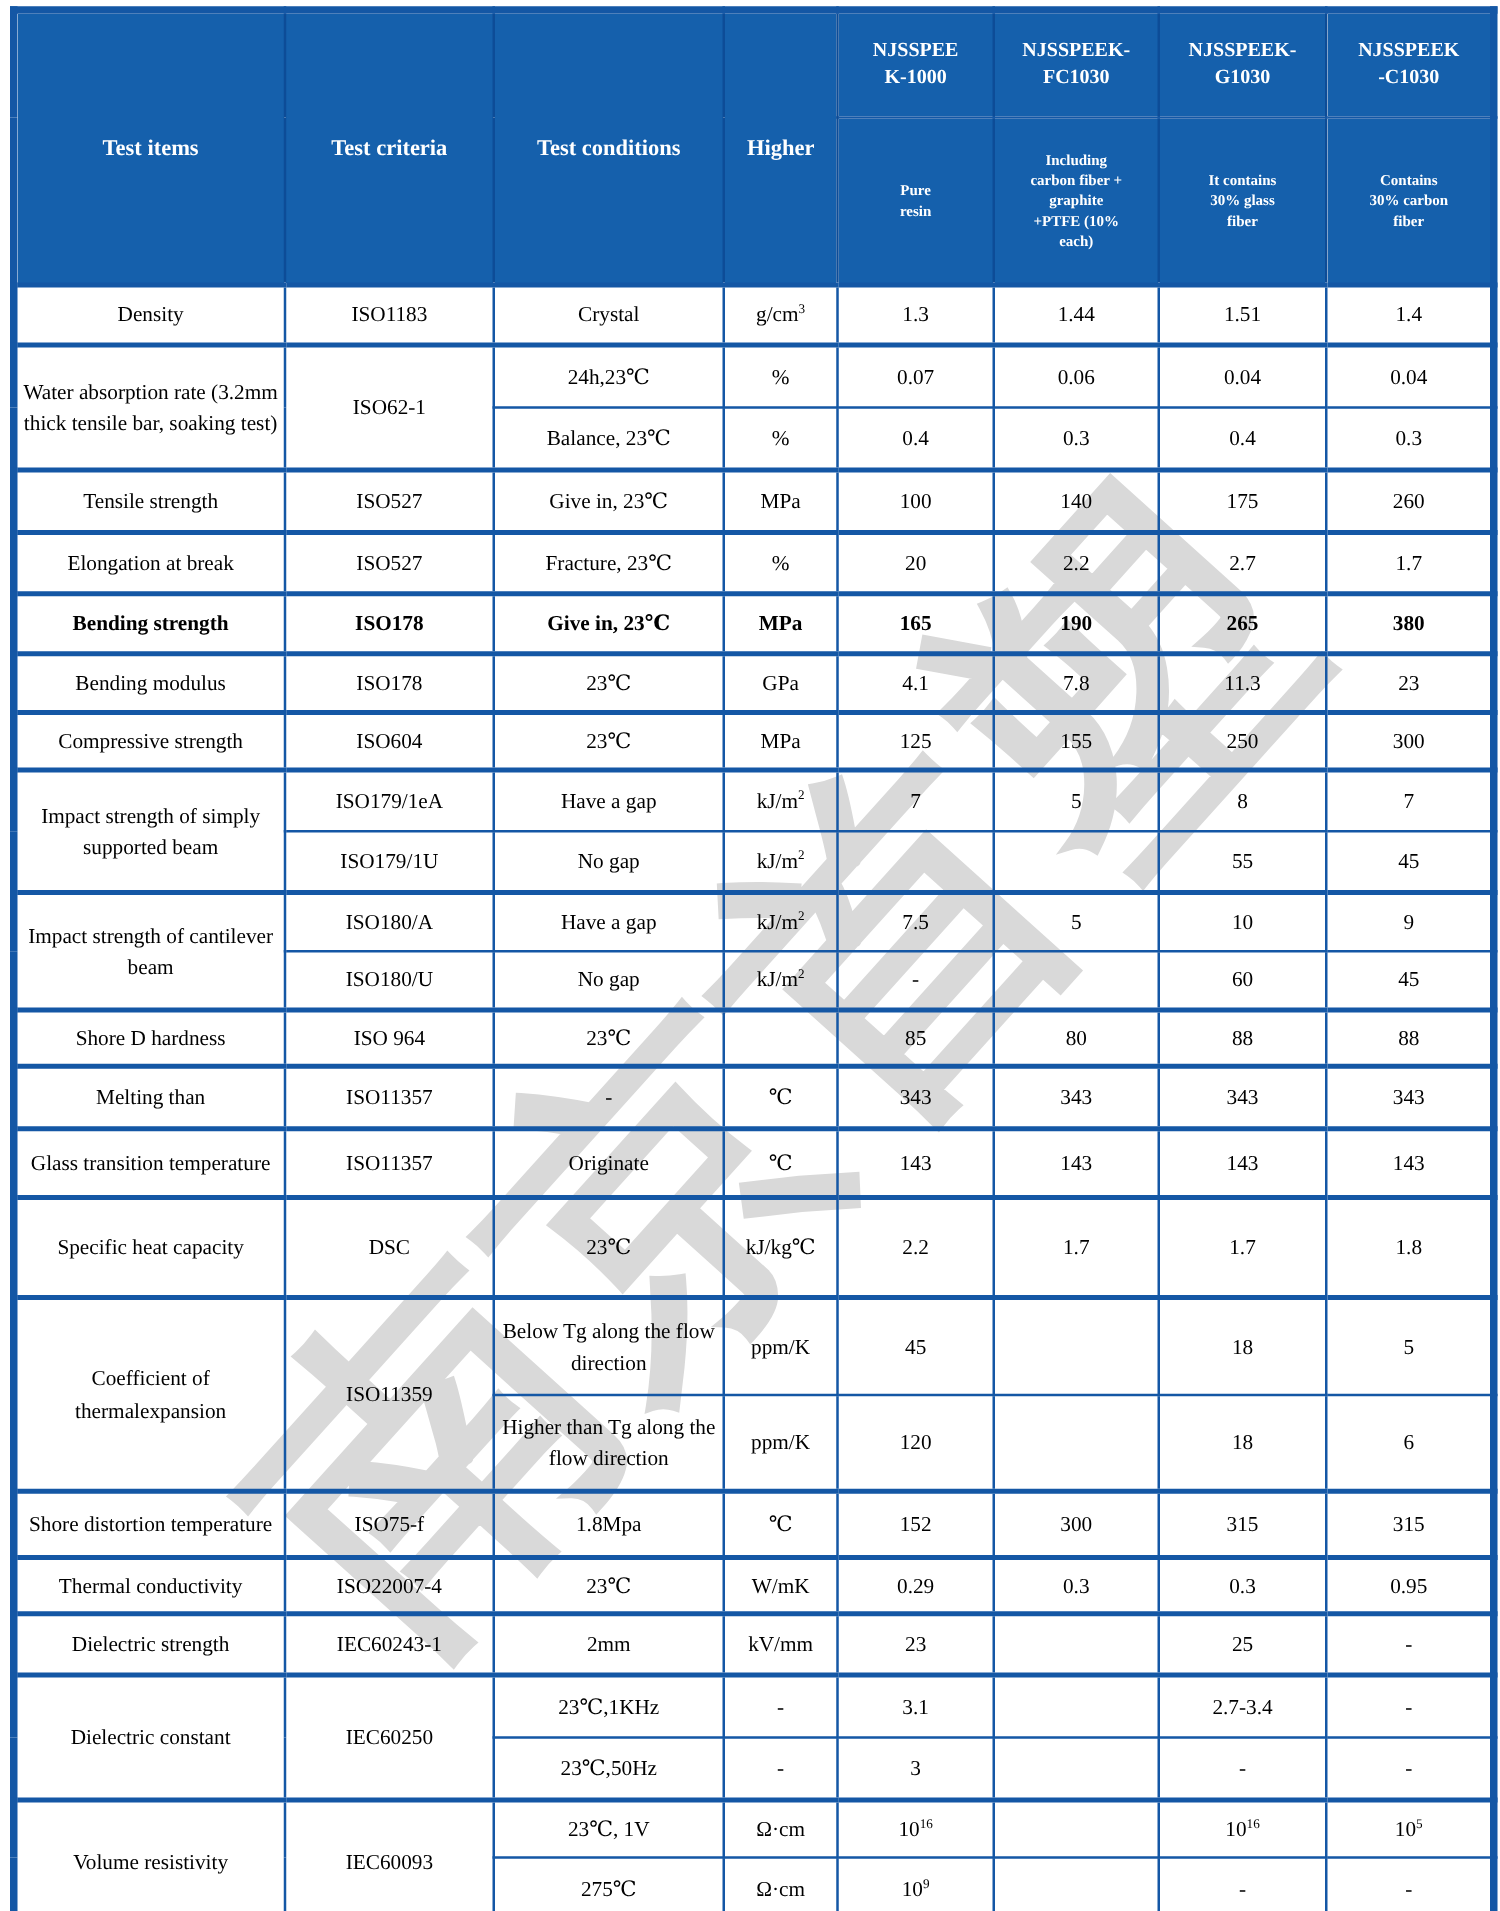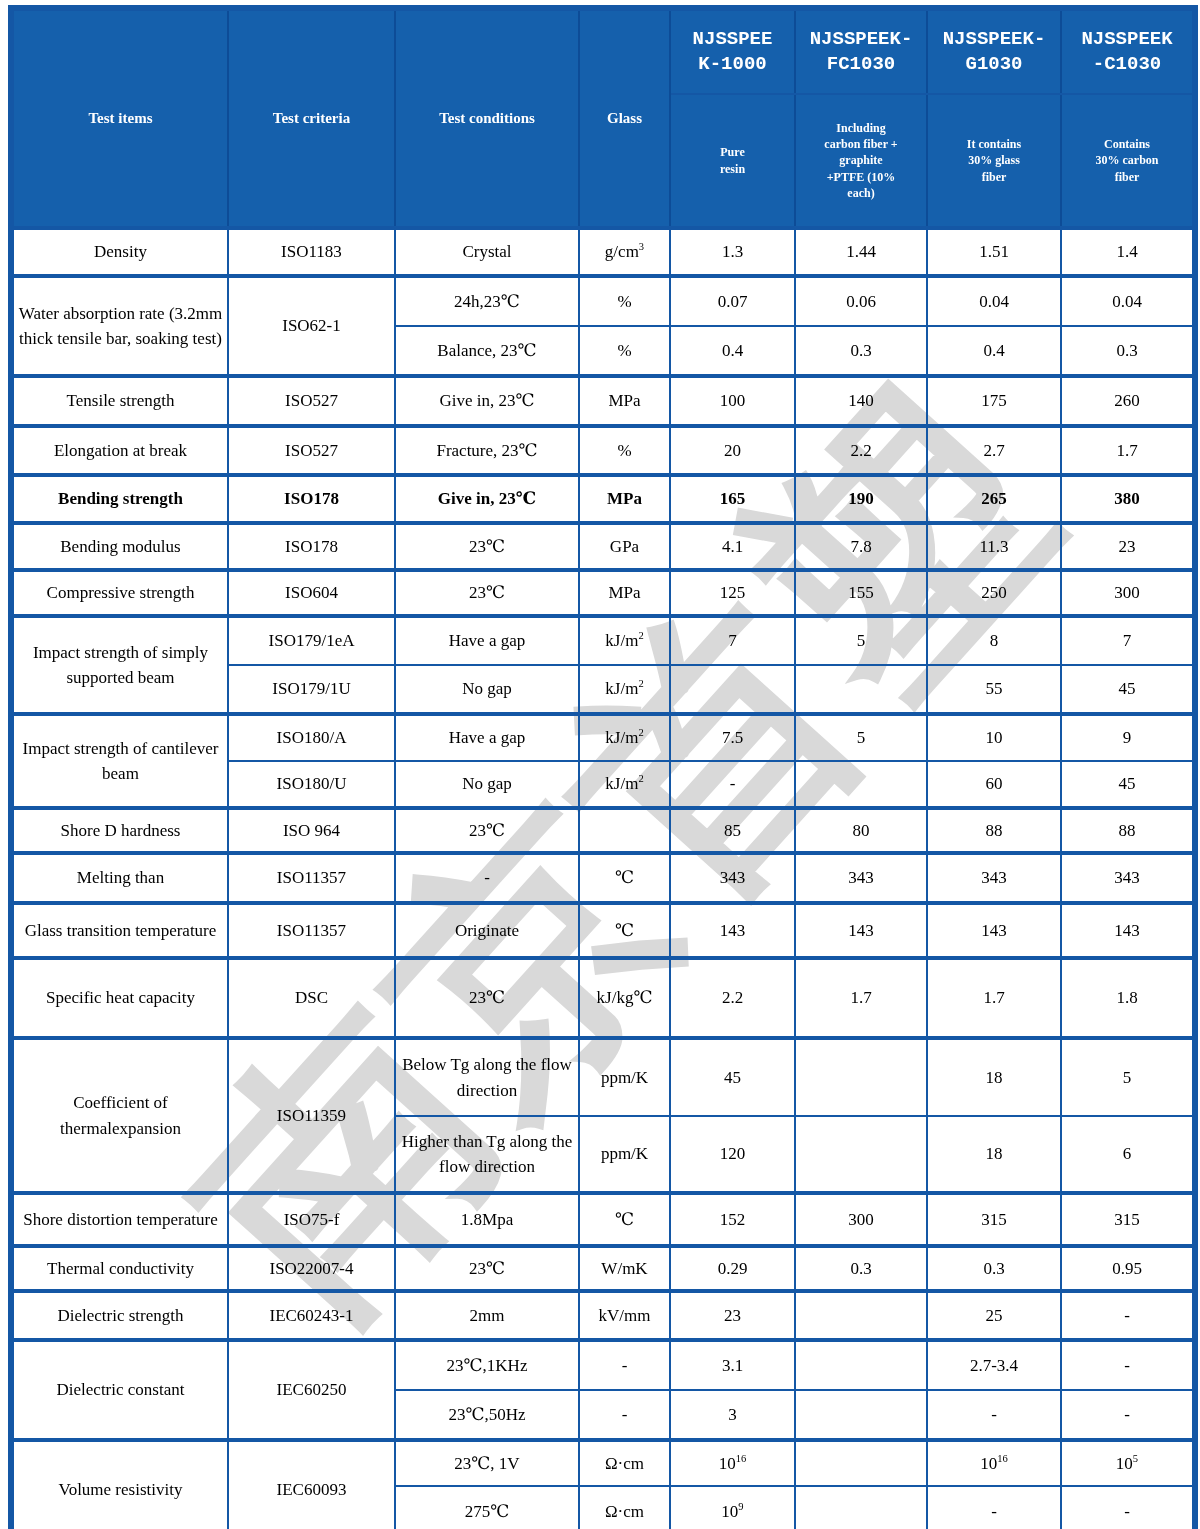--- a/index.html
+++ b/index.html
@@ -45,22 +45,22 @@
     padding:1px 3px;
     overflow:hidden;
   }
   thead th{
     background:var(--hdr);
     color:#ffffff;
     font-weight:bold;
     border-color:var(--hdr-line);
     border-bottom-color:var(--bd);
   }
-  .hl{font-size:15px;}
-  .pname{font-size:19px;white-space:pre-line;line-height:1.3;font-family:Liberation Mono, monospace;}
+  .hl{font-size:18px;}
+  .pname{font-size:16px;white-space:pre-line;line-height:1.3;}
   .pdesc{font-size:12px;white-space:pre-line;line-height:1.35;}
   .hrow1{height:86px;}
   .hrow2{height:134px;}
   tbody td{
     font-size:17px;
     color:#000000;
     line-height:1.5;
     background:transparent;
   }
   
@@ -82,21 +82,21 @@
       <col style="width:125px">
         <col style="width:132px">
         <col style="width:134px">
         <col style="width:134px">
     </colgroup>
     <thead>
       <tr class="hrow1">
         <th rowspan="2" class="hl">Test items</th>
         <th rowspan="2" class="hl">Test criteria</th>
         <th rowspan="2" class="hl">Test conditions</th>
-        <th rowspan="2" class="hl">Glass</th>
+        <th rowspan="2" class="hl">Higher</th>
         <th class="pname">NJSSPEE
 K-1000</th>
         <th class="pname">NJSSPEEK-
 FC1030</th>
         <th class="pname">NJSSPEEK-
 G1030</th>
         <th class="pname">NJSSPEEK
 -C1030</th>
       </tr>
       <tr class="hrow2">

